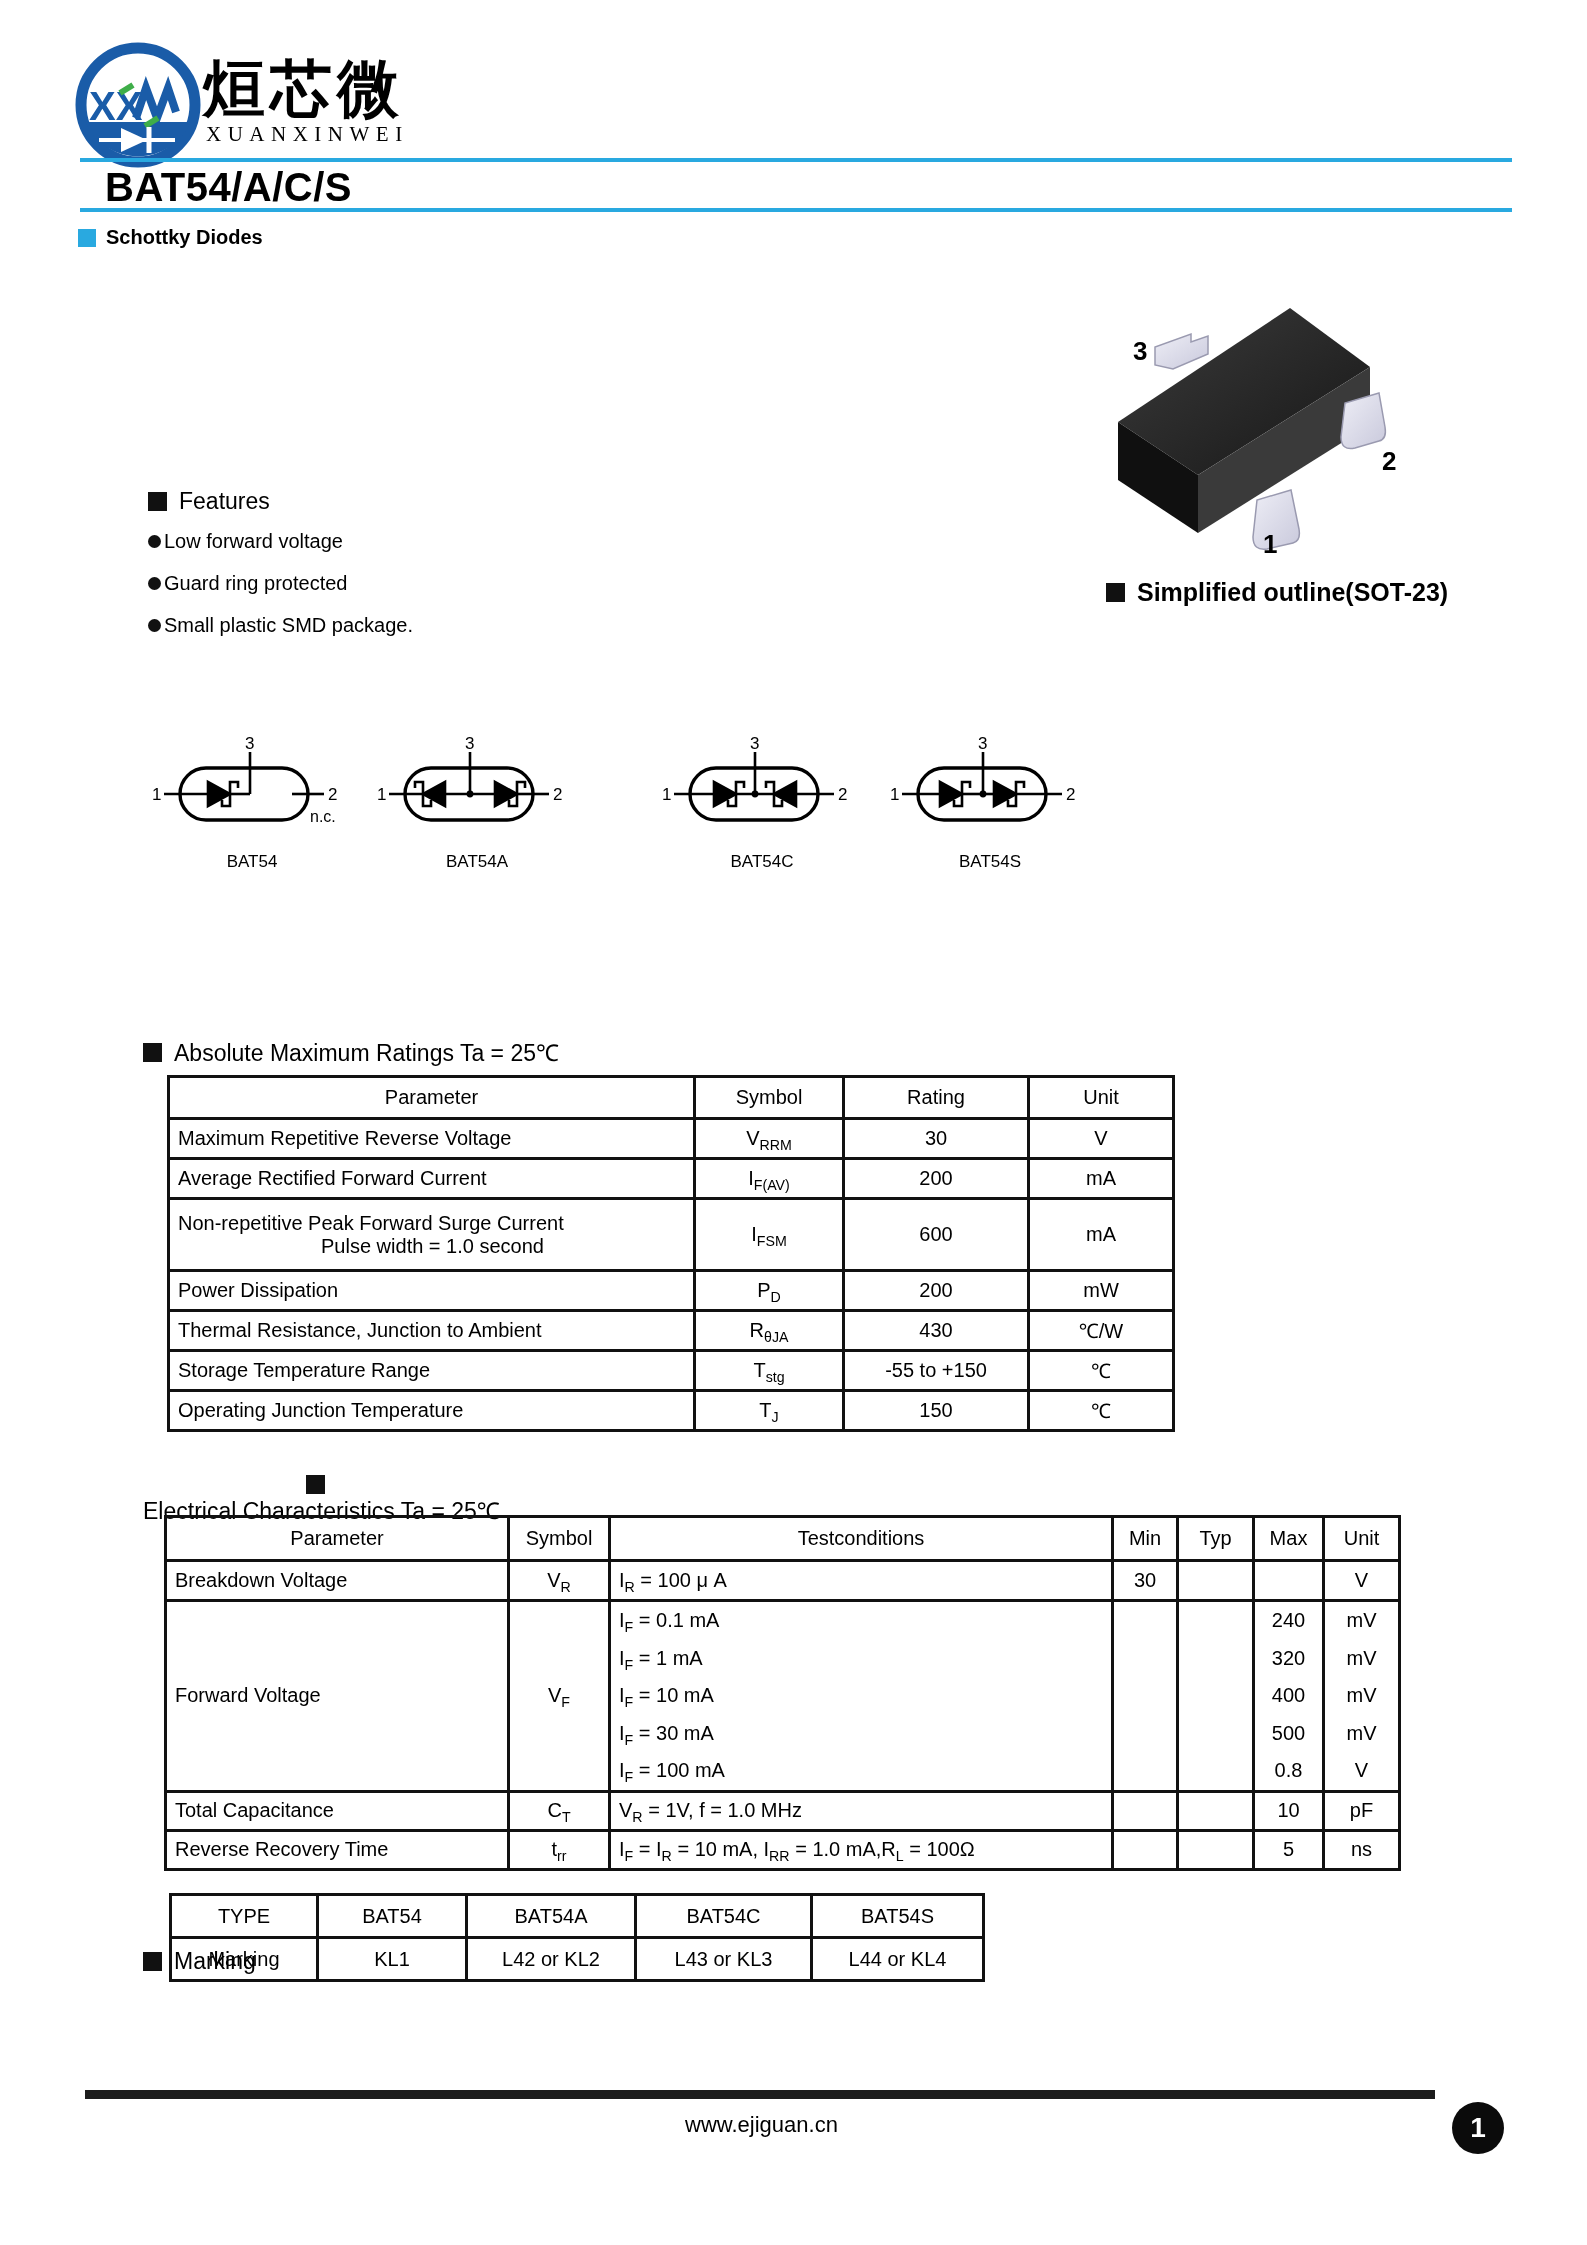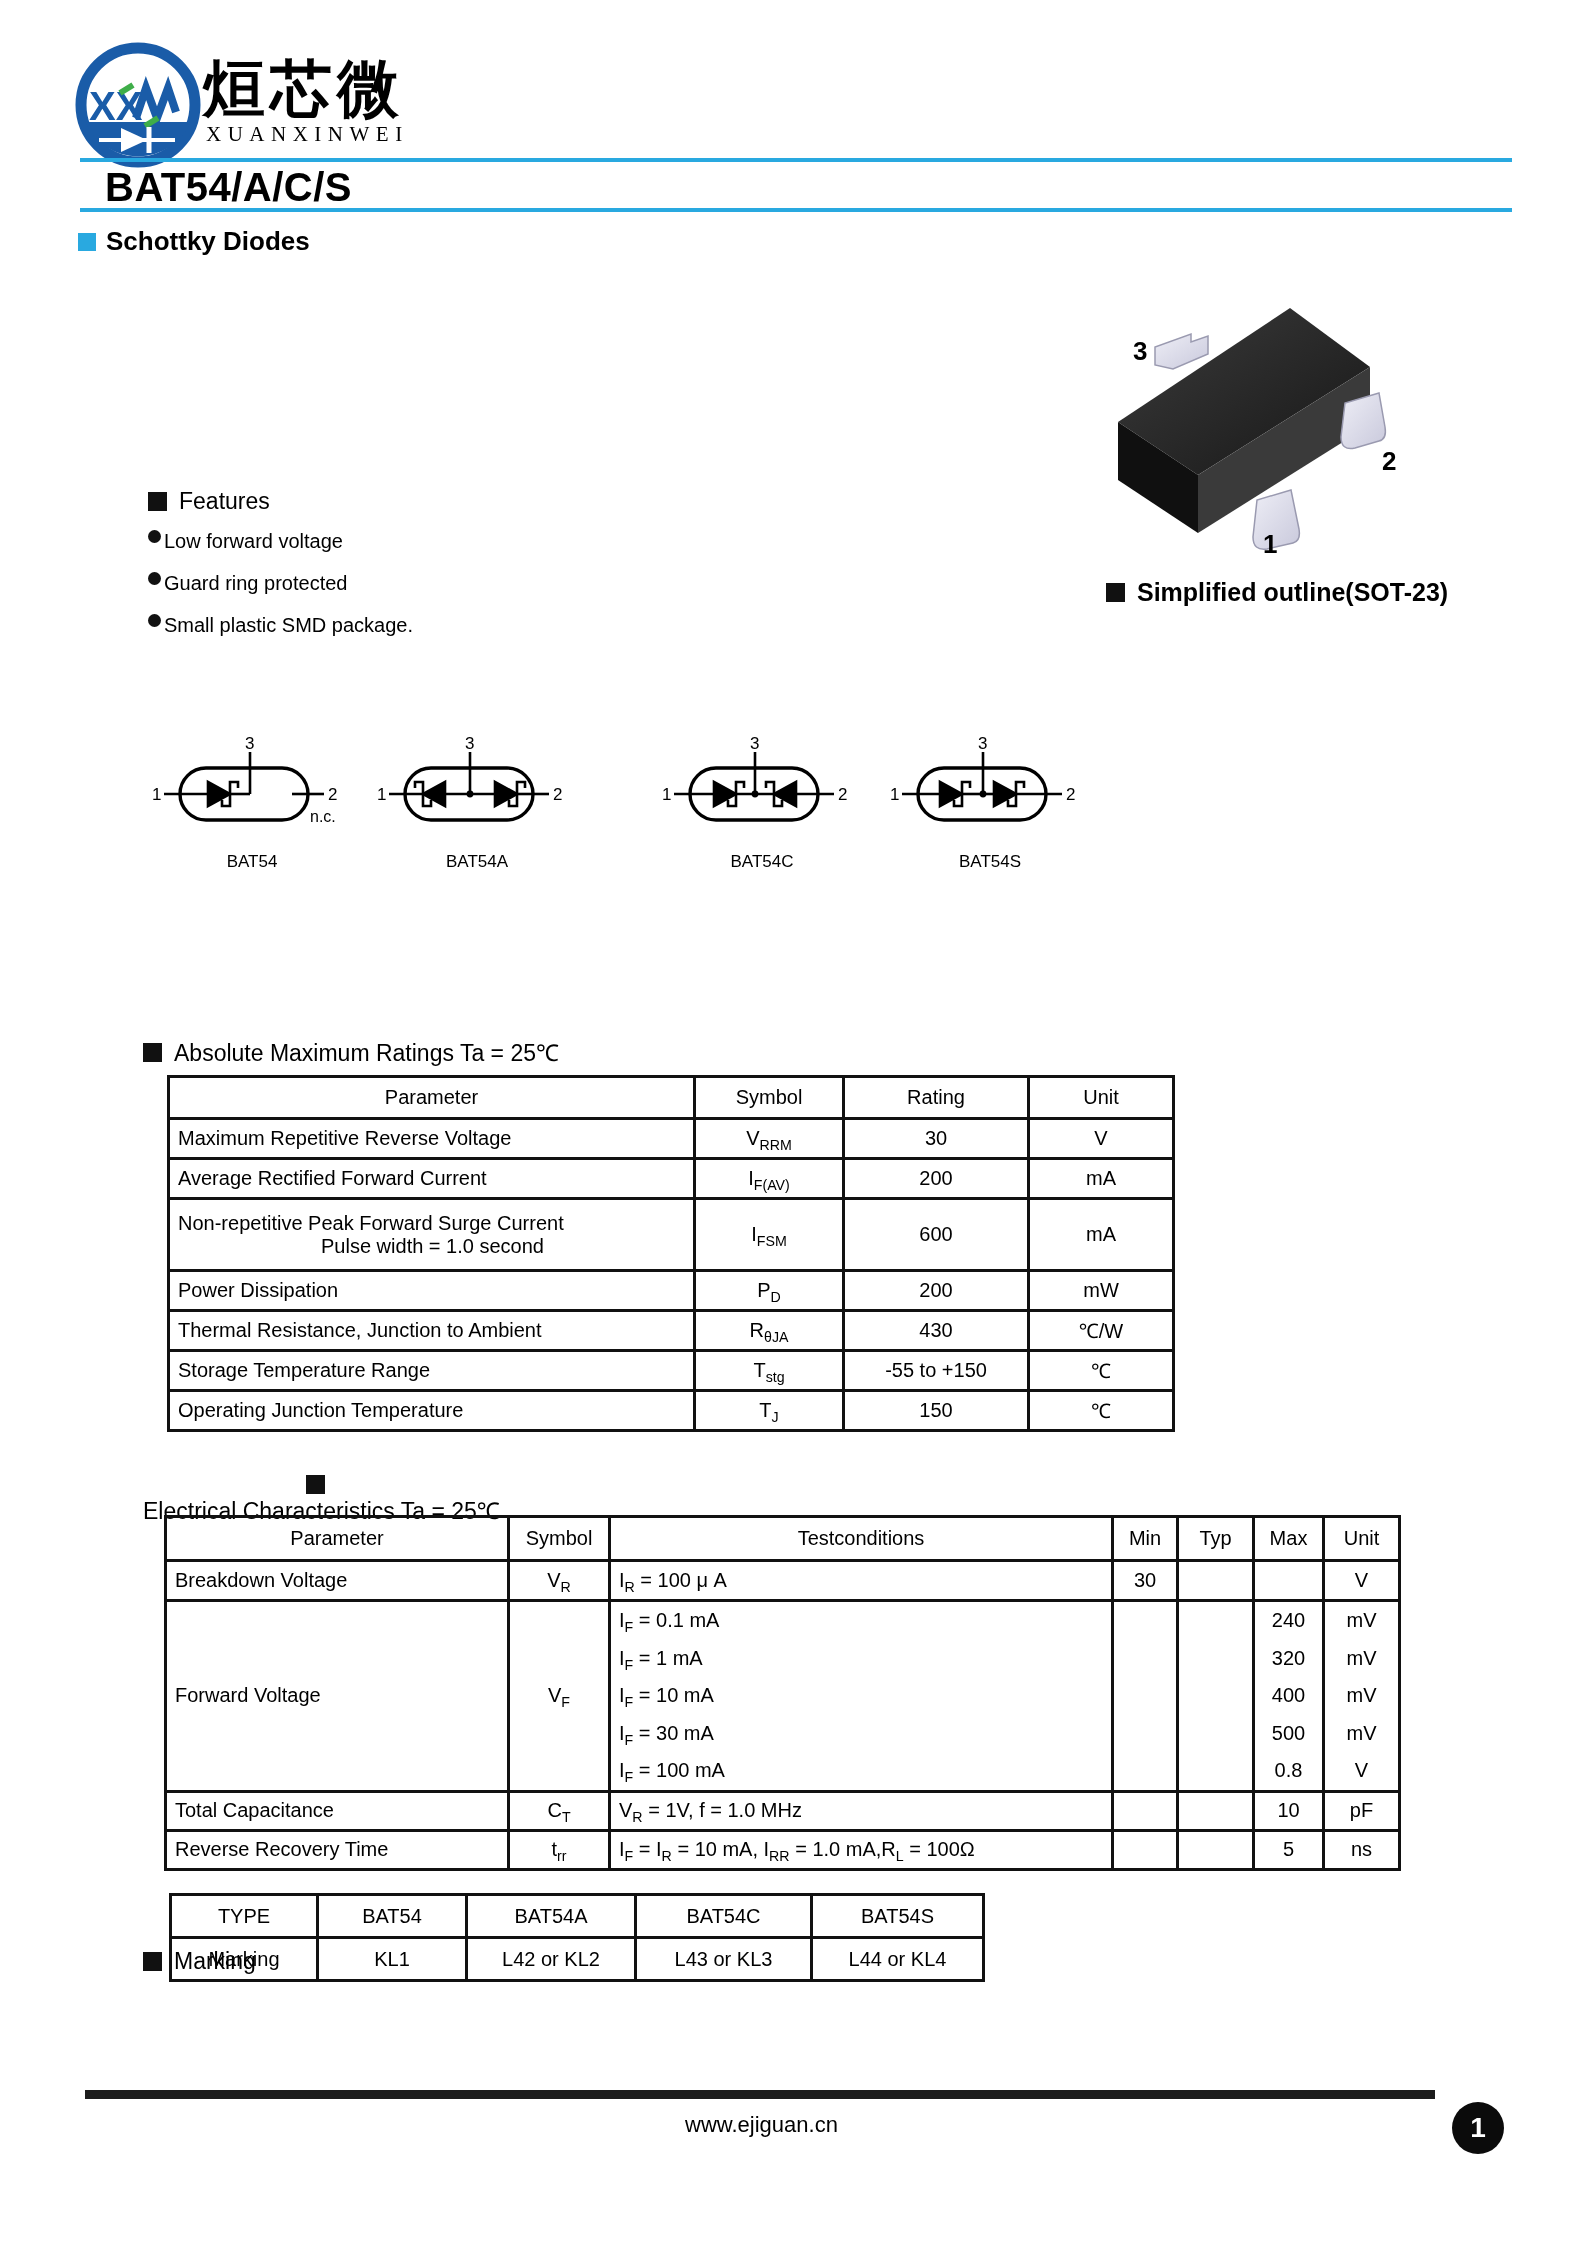--- a/index.html
+++ b/index.html
@@ -7,32 +7,32 @@
     position:relative; width:1587px; height:2245px; background:#ffffff;
     font-family:"Liberation Sans", sans-serif; color:#000; overflow:hidden;
   }
   .abs { position:absolute; }
 
   
   .rule-blue { position:absolute; height:4px; background:#29a9e0; }
   .part-title { position:absolute; font-size:40px; font-weight:bold; letter-spacing:0.5px; }
   .subtitle-row { position:absolute; display:flex; align-items:center; }
   .blue-sq { width:18px; height:18px; background:#29a9e0; margin-right:10px; }
-  .subtitle-text { font-size:26px; font-weight:bold; }
+  .subtitle-text { font-size:20px; font-weight:bold; }
   .company-cn { position:absolute; font-size:62px; font-weight:bold; letter-spacing:5px; line-height:1; }
   .company-en { position:absolute; font-family:"Liberation Serif", serif; font-size:21px; letter-spacing:6.5px; }
 
   
   .sec-head { position:absolute; display:flex; align-items:center; }
   .black-sq { width:19px; height:19px; background:#111; margin-right:12px; flex:0 0 auto; }
   .sec-head .t { font-size:23px; }
   .sec-head.bold .t { font-weight:bold; font-size:25px; }
 
   
-  .feature { position:absolute; display:flex; align-items:flex-start; font-size:20px; }
+  .feature { position:absolute; display:flex; align-items:center; font-size:20px; }
   .dot { width:13px; height:13px; border-radius:50%; background:#111; margin-right:3px; flex:0 0 auto; }
 
   
   table.ds { border-collapse:collapse; table-layout:fixed; position:absolute; }
   table.ds td, table.ds th { border:3px solid #111; font-weight:normal; font-size:20px; padding:0 6px; vertical-align:middle; text-align:center; overflow:hidden; }
   table.ds .left { text-align:left; padding-left:8px; }
   sub { font-size:71%; line-height:0; }
   .cline { height:37.6px; line-height:37.6px; white-space:nowrap; }
   .p2 { text-align:center; }
 

